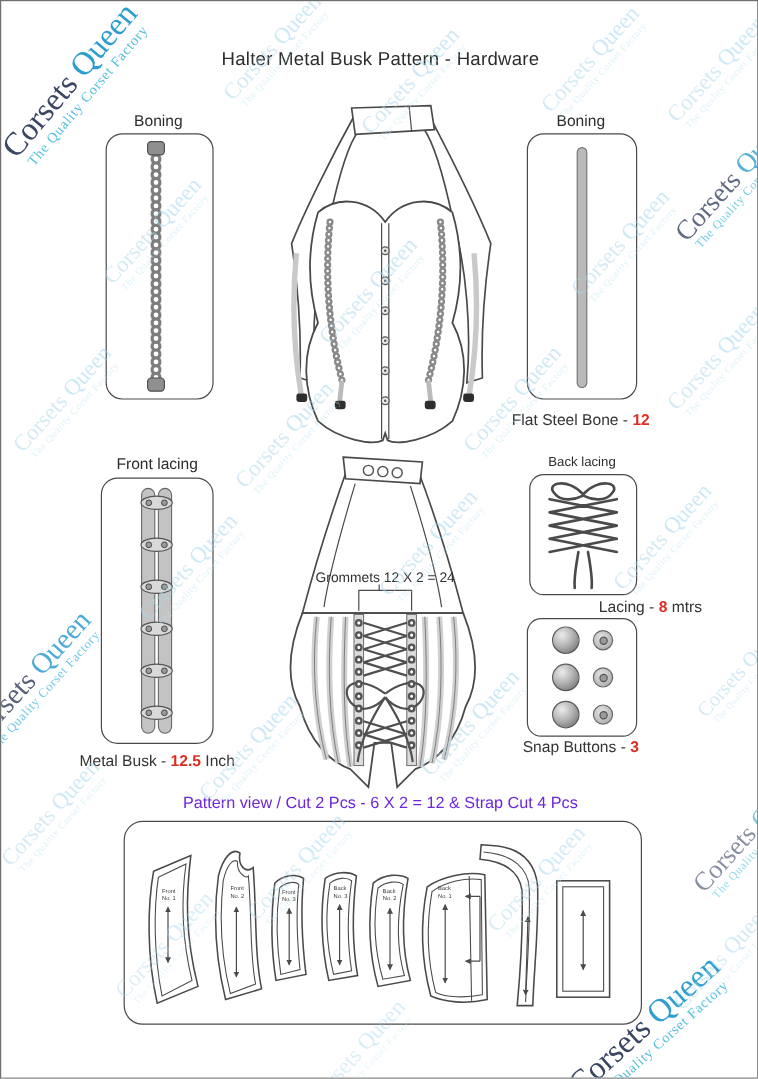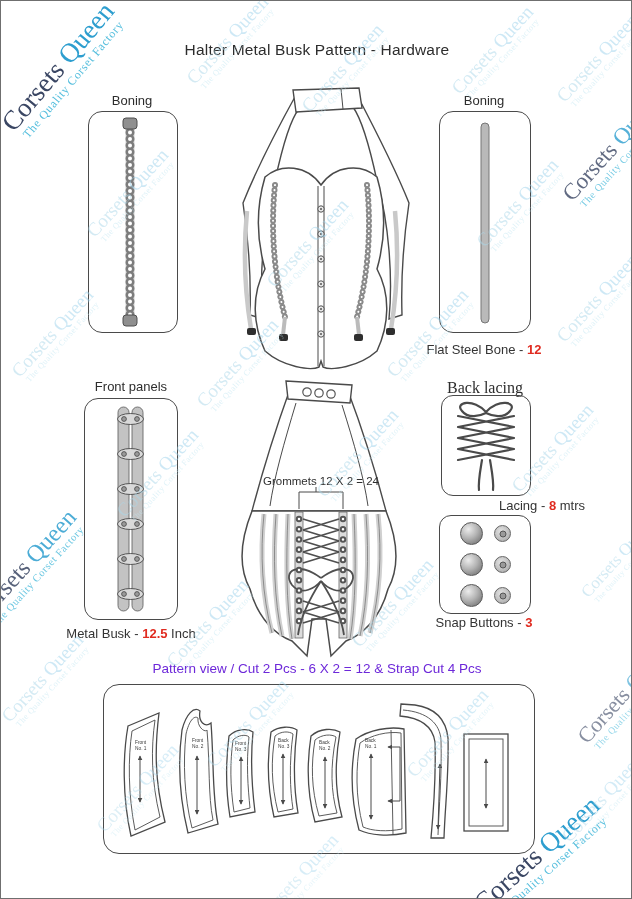--- a/index.html
+++ b/index.html
@@ -3,21 +3,21 @@
 <meta charset="utf-8">
 <style>
   html,body{margin:0;padding:0;background:#e8e8e8;}
   #page{position:relative;width:632px;height:899px;background:#ffffff;border:1px solid #6f6f6f;
         overflow:hidden;font-family:"Liberation Sans",sans-serif;color:#2f2f2f;box-sizing:border-box;}
   .abs{position:absolute;}
   .ctr{text-align:center;}
   .page-title{left:0;top:40px;width:632px;font-size:15.5px;color:#2d2d2d;letter-spacing:.2px;}
   .box{position:absolute;border:1.3px solid #4a4a4a;border-radius:14px;background:transparent;}
   .small-label{font-size:13px;color:#2d2d2d;}
-  .tiny-label{font-size:16px;color:#2d2d2d;font-family:Liberation Serif, serif;}
+  .tiny-label{font-size:11px;color:#2d2d2d;}
   .caption{font-size:13px;color:#343434;}
   .caption .red{color:#e02b20;font-weight:700;}
   
   .dome{position:absolute;width:23px;height:23px;border-radius:50%;
         background:radial-gradient(circle at 35% 30%,#ececec,#b4b4b4 45%,#8c8c8c 72%,#6d6d6d);
         border:1px solid #585858;box-sizing:border-box;}
   .ring{position:absolute;width:17px;height:17px;border-radius:50%;border:1.5px solid #666;
         background:radial-gradient(circle at 40% 35%,#e3e3e3,#bdbdbd 60%,#9a9a9a);box-sizing:border-box;}
   .ring::after{content:"";position:absolute;left:50%;top:50%;width:7px;height:7px;border-radius:50%;
         transform:translate(-50%,-50%);background:#9a9a9a;border:1.2px solid #555;box-sizing:border-box;}
@@ -95,21 +95,21 @@
           <circle cx="98" cy="151" r="1"></circle>
           <circle cx="98" cy="176" r="1"></circle>
         <circle cx="98" cy="201" r="1"></circle>
           <circle cx="98" cy="226" r="1"></circle>
           <circle cx="98" cy="251" r="1"></circle>
       </g>
       <path d="M70,7 L136,5 L139,25 L73,29 Z" fill="#ffffff" stroke="#4a4a4a" stroke-width="1.4"></path>
       <line x1="118" y1="6" x2="120" y2="26" stroke="#4a4a4a" stroke-width="1"></line>
     </svg>
 
-    <div class="abs ctr small-label" style="left:40px;top:378px;width:180px;">Front panels</div>
+    <div class="abs ctr small-label" style="left:40px;top:378px;width:180px;">Front lacing</div>
     <div class="box" style="left:83px;top:397px;width:92px;height:220px;">
       <svg width="92" height="220" viewBox="0 0 92 220">
         <rect x="33" y="8" width="11" height="204" rx="5.5" fill="#c3c3c3" stroke="#666" stroke-width="0.9"></rect>
         <rect x="47" y="8" width="11" height="204" rx="5.5" fill="#c3c3c3" stroke="#666" stroke-width="0.9"></rect>
         <g>
           <g transform="translate(0,20)">
               <ellipse cx="45.5" cy="0" rx="13" ry="5.5" fill="#d9d9d9" stroke="#555" stroke-width="1"></ellipse>
               <circle cx="39" cy="0" r="2.4" fill="#9a9a9a" stroke="#444" stroke-width="0.8"></circle>
               <circle cx="52" cy="0" r="2.4" fill="#9a9a9a" stroke="#444" stroke-width="0.8"></circle>
             </g>

